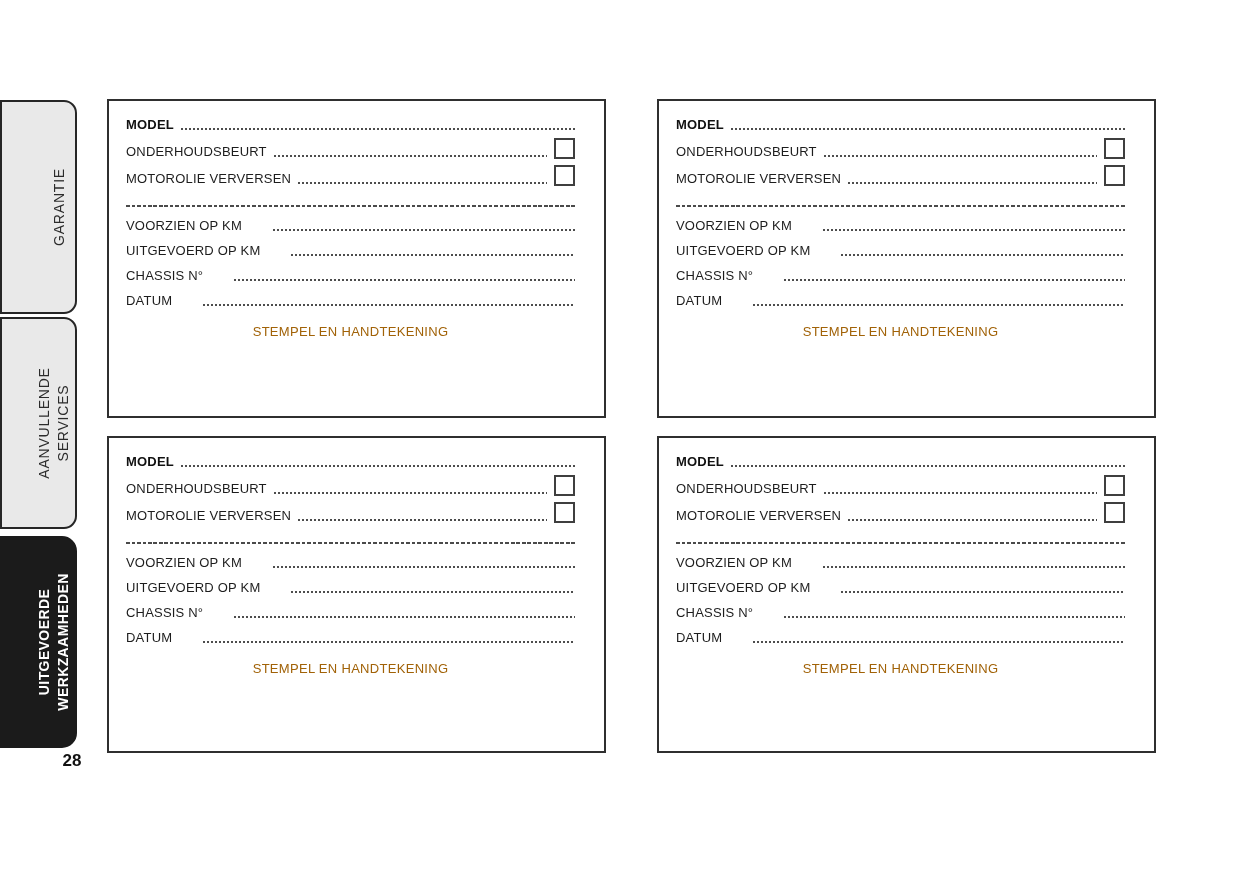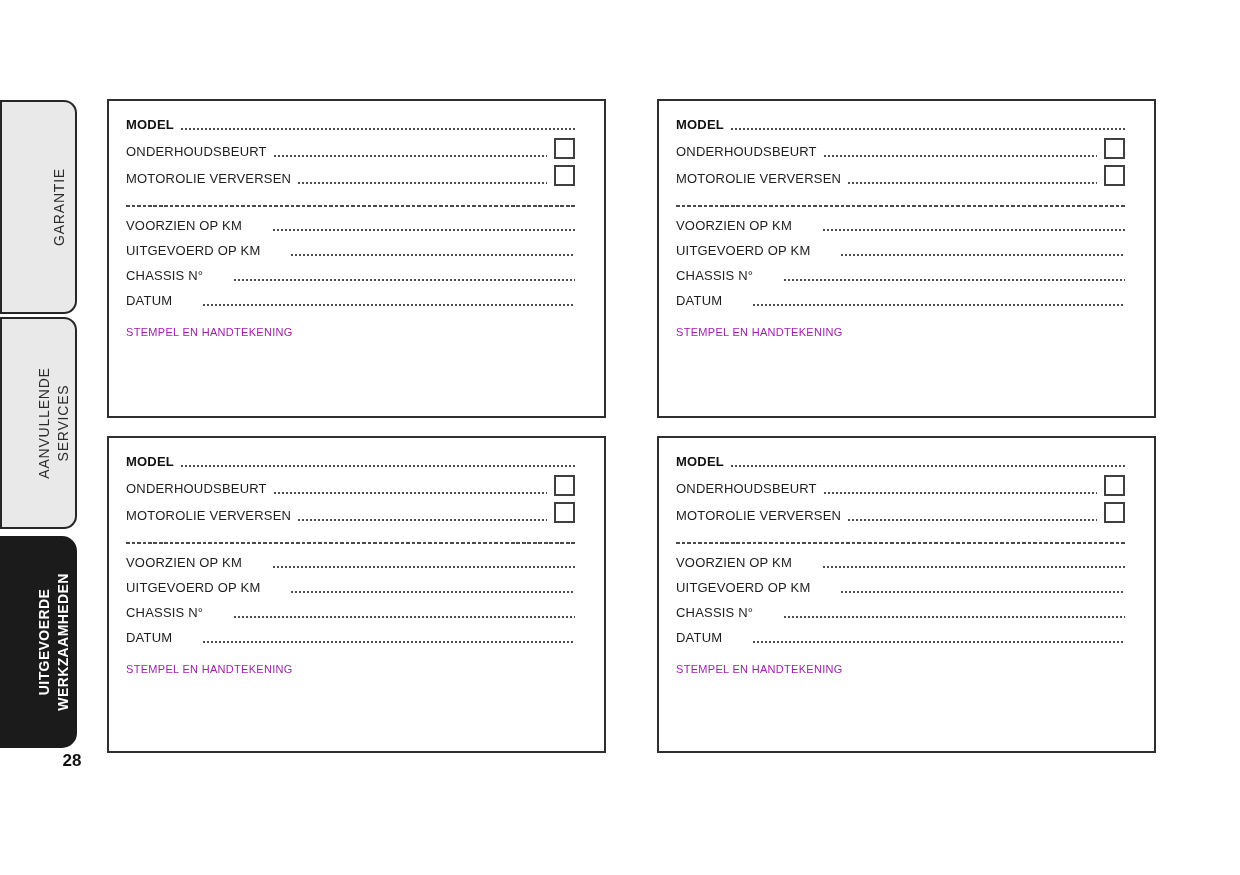--- a/index.html
+++ b/index.html
@@ -54,22 +54,22 @@
   }
   .checkbox {
     flex:none; width:21px; height:21px; margin-left:7px;
     border:2px solid #3f3f3f; background:#ffffff; transform:translateY(-3px);
   }
   .sep {
     height:2px; margin:13px 0 6px 0;
     background-image:repeating-linear-gradient(to right,#4a4a4a 0 3.5px,transparent 3.5px 5.5px);
   }
   .stamp {
-    margin-top:10px; height:18px; line-height:18px; 
-    font-size:11px; color:#a21caf; letter-spacing:0.3px;
+    margin-top:10px; height:18px; line-height:18px; text-align:center;
+    font-size:13px; color:#a16207; letter-spacing:0.3px;
   }
 </style>
 </head>
 <body>
 
 <div class="page">
 
   <div class="tab t1">
     <div class="tab-label">
       <div>GARANTIE</div>

